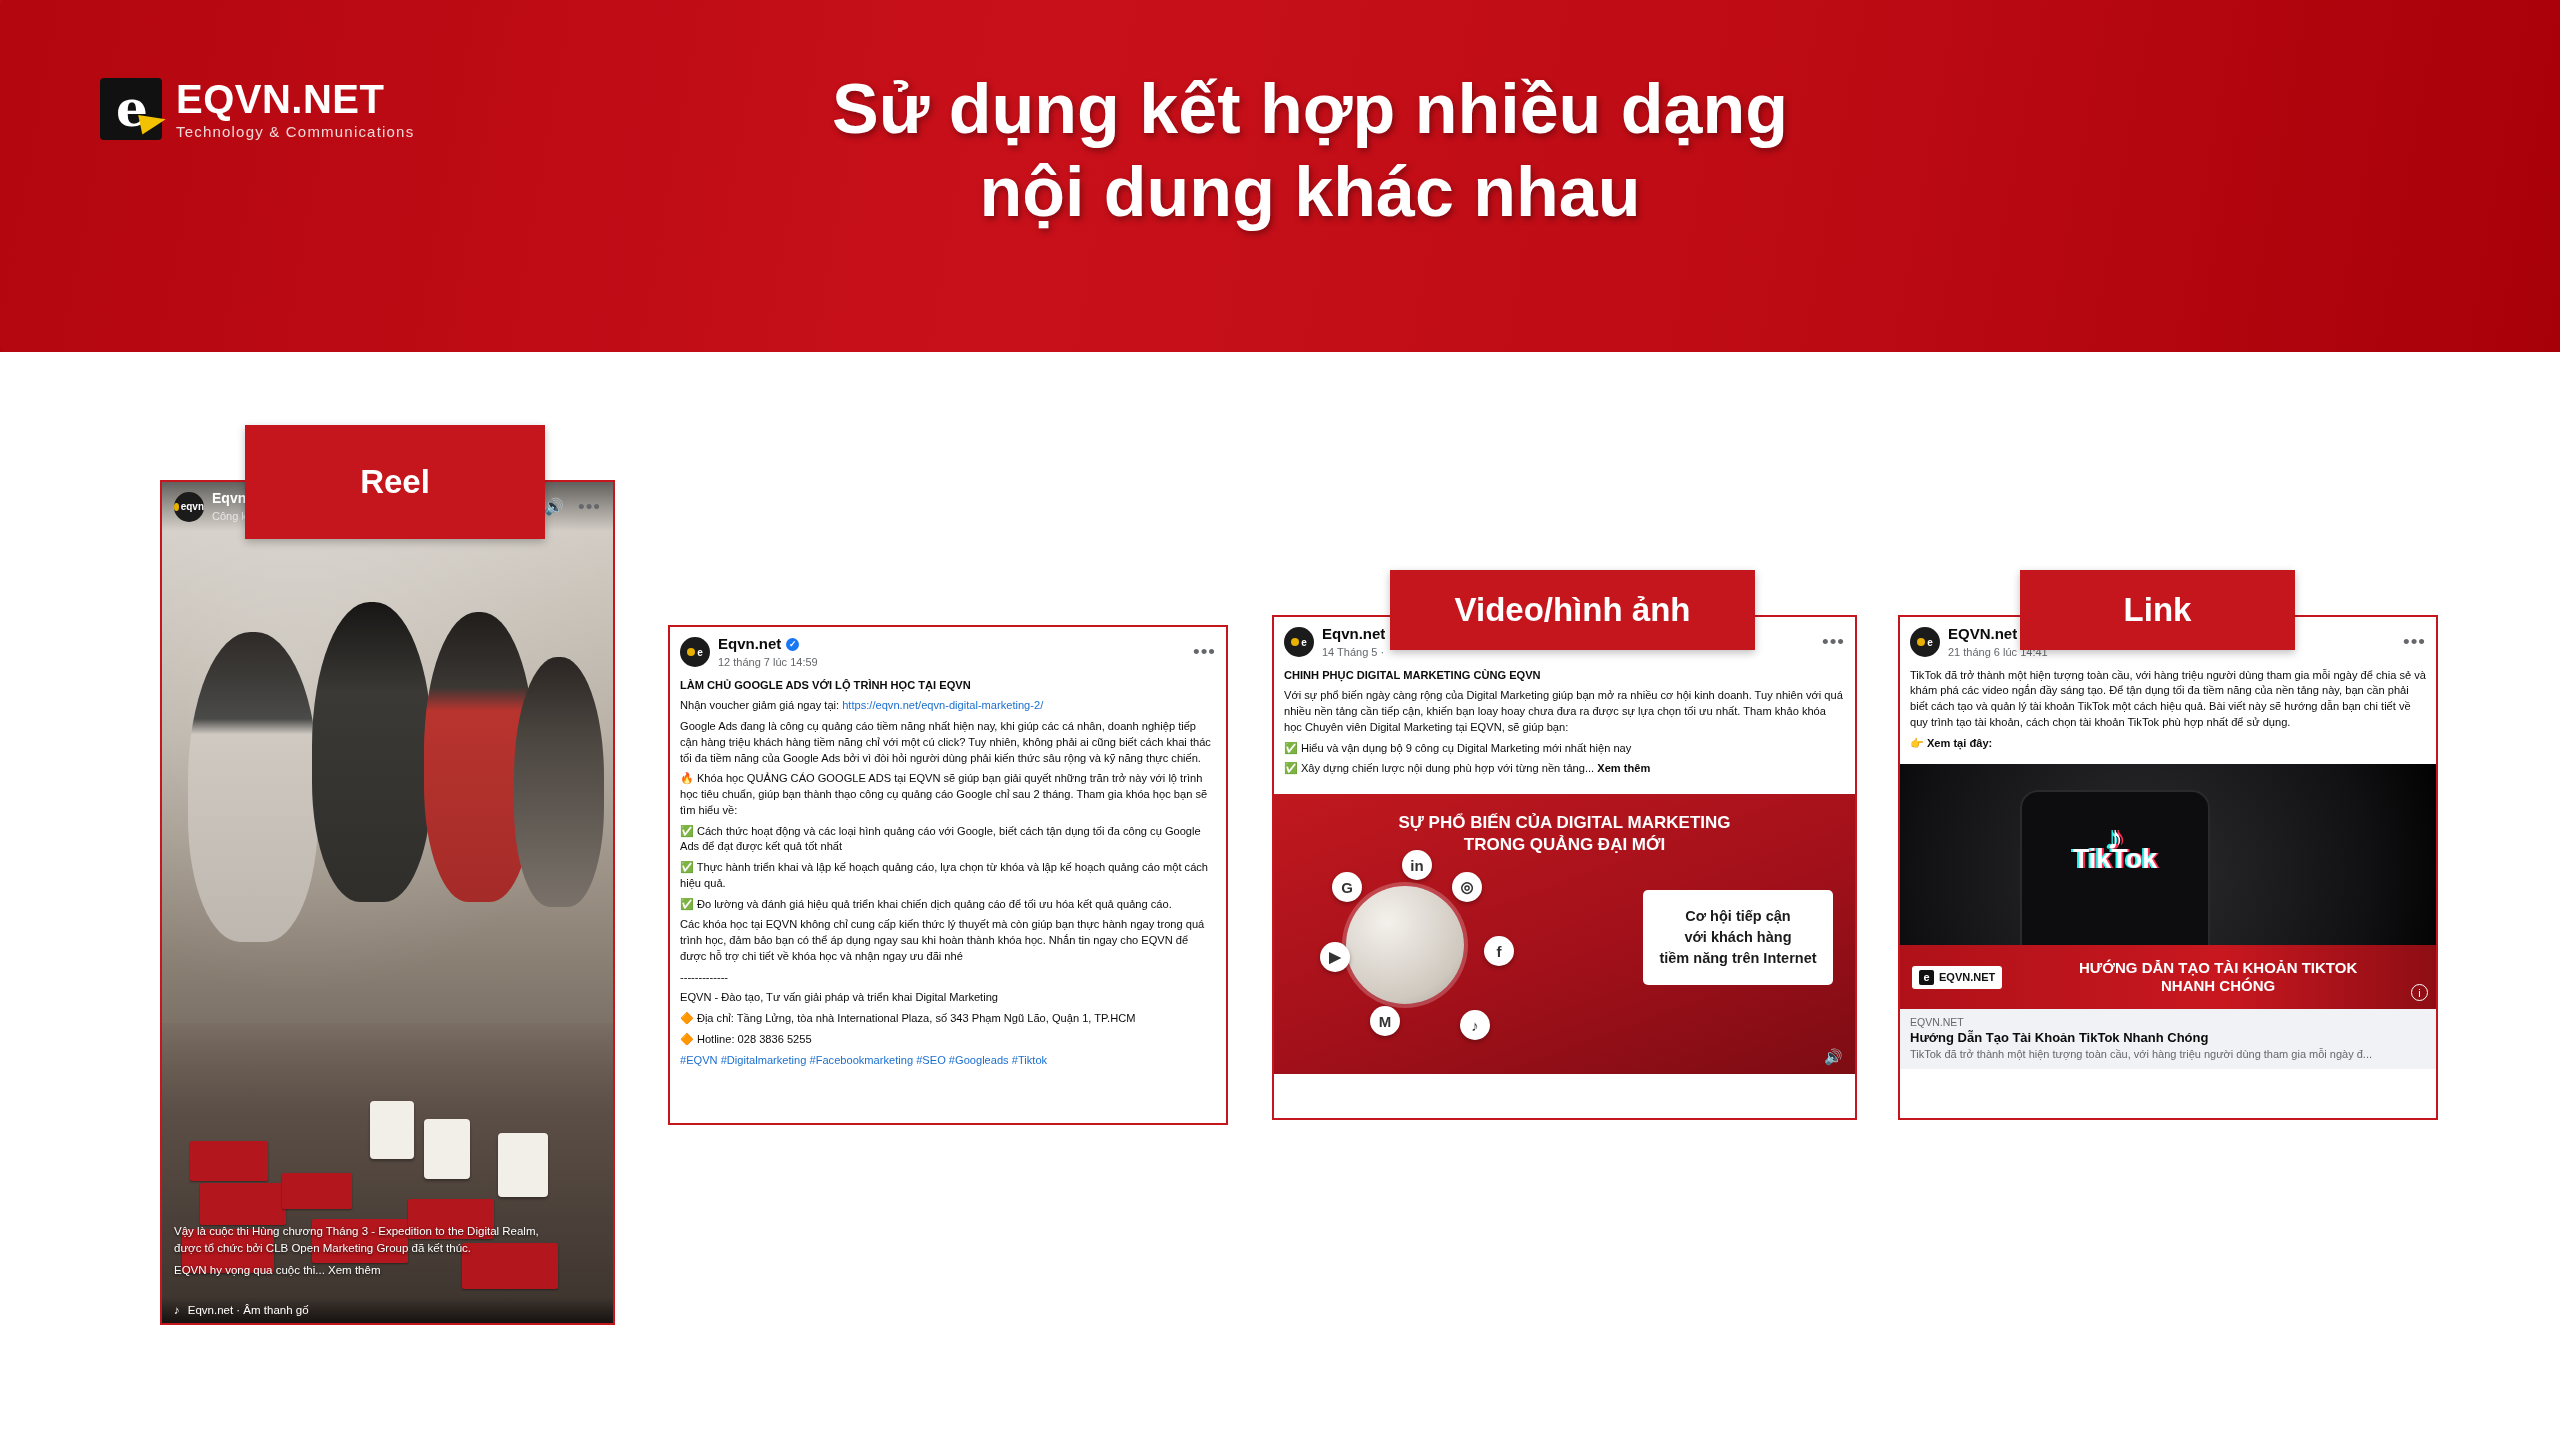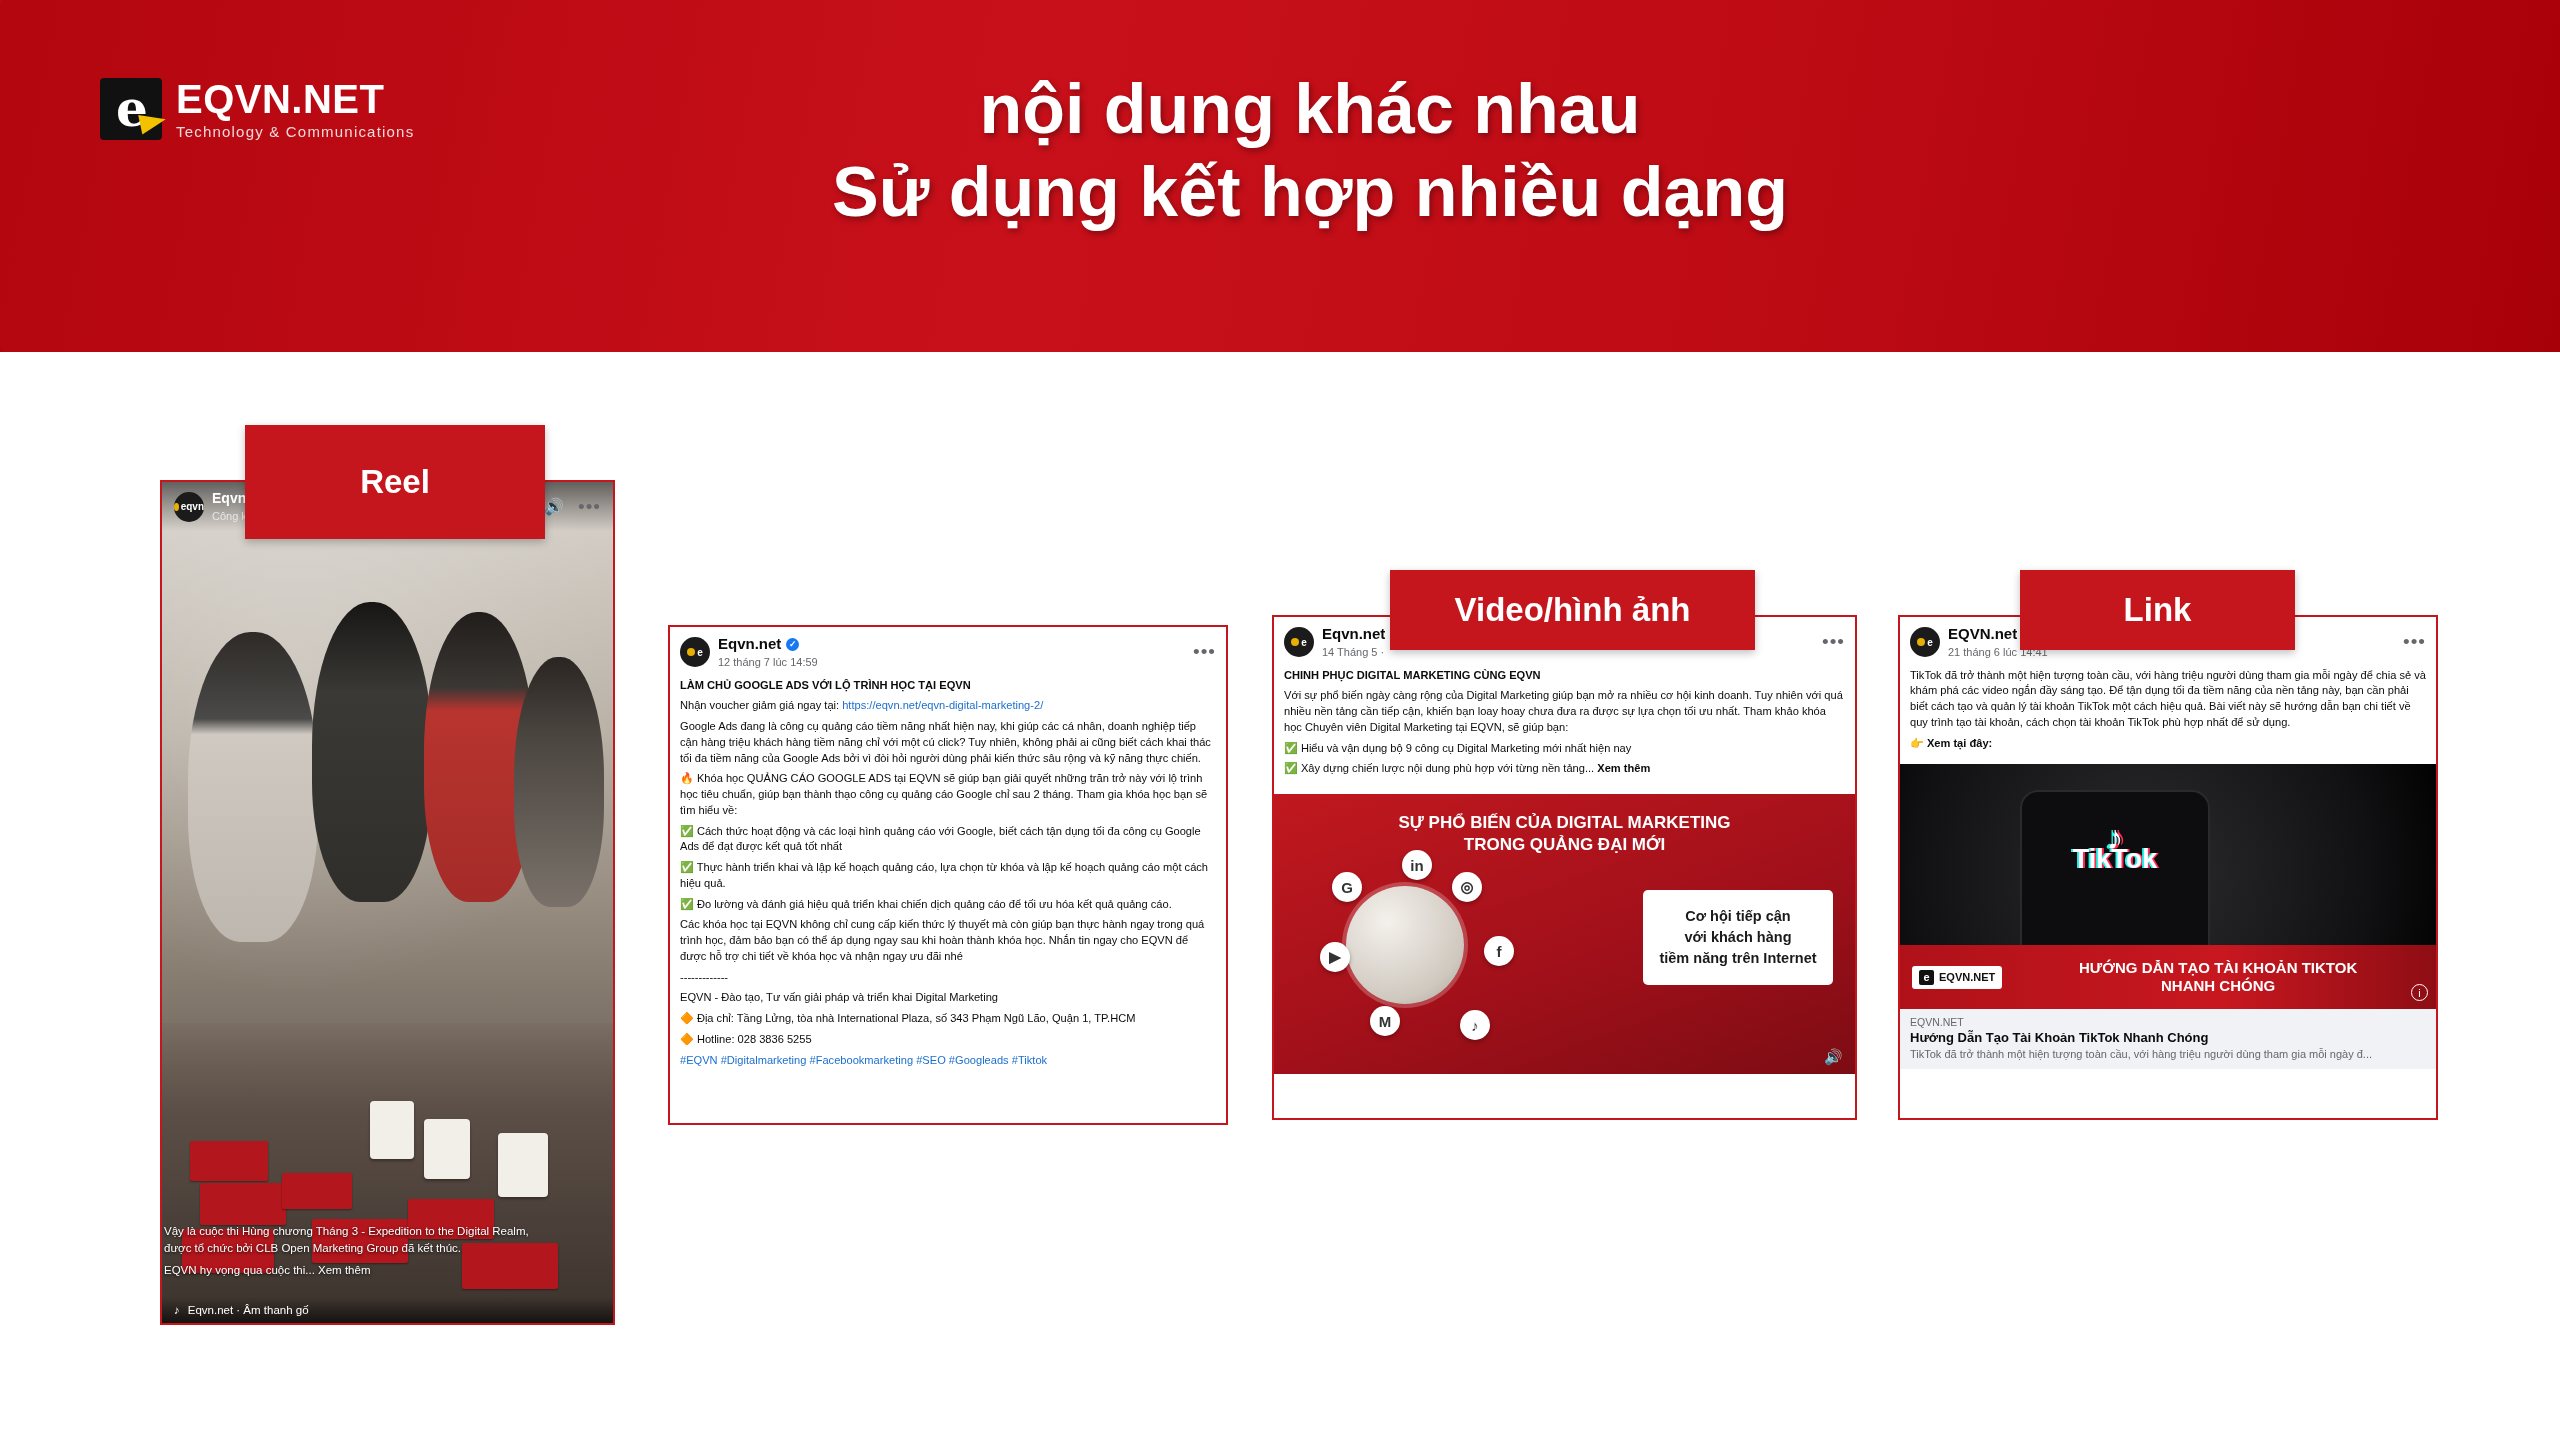--- a/index.html
+++ b/index.html
@@ -161,21 +161,21 @@
   .reel-table .pack {
     position: absolute; background: #b3161c; border-radius: 2px;
     box-shadow: 0 1px 2px rgba(0,0,0,.4);
   }
   .reel-table .mug {
     position: absolute; background: #f2efe9; border-radius: 4px;
     box-shadow: 0 2px 3px rgba(0,0,0,.35);
   }
   .reel-caption {
     position: absolute; left: 0; bottom: 44px; width: 100%;
-    padding: 0 2px; color: #ffffff; font-size: 11.5px; line-height: 1.45;
+    padding: 0 12px; color: #ffffff; font-size: 11.5px; line-height: 1.45;
     text-shadow: 0 1px 3px rgba(0,0,0,.85); z-index: 6;
   }
   .reel-bottombar {
     position: absolute; left: 0; bottom: 0; width: 100%;
     display: flex; align-items: center; gap: 8px;
     padding: 7px 12px; color: #fff; font-size: 11.5px;
     background: linear-gradient(0deg, rgba(0,0,0,.65), rgba(0,0,0,0));
     z-index: 6;
   }
 
@@ -276,22 +276,22 @@
       <div class="logo-mark">
         <span class="e">e</span>
         <span class="swoosh"></span>
       </div>
       <div class="logo-text">
         <div class="logo-title">EQVN.NET</div>
         <div class="logo-sub">Technology &amp; Communications</div>
       </div>
     </div>
     <div class="header-title">
+      <div>Sử dụng kết hợp nhiều dạng</div>
       <div>nội dung khác nhau</div>
-      <div>Sử dụng kết hợp nhiều dạng</div>
     </div>
   </div>
 
   <div class="tag" style="left:245px; top:425px; width:300px; height:114px;">Reel</div>
   <div class="tag" style="left:1390px; top:570px; width:365px; height:80px;text-align:right;">Video/hình ảnh</div>
   <div class="tag" style="left:2020px; top:570px; width:275px; height:80px;">Link</div>
 
   <div class="fb-card" id="reel-card">
     <div class="reel-photo">
       <div class="person p1"></div>

